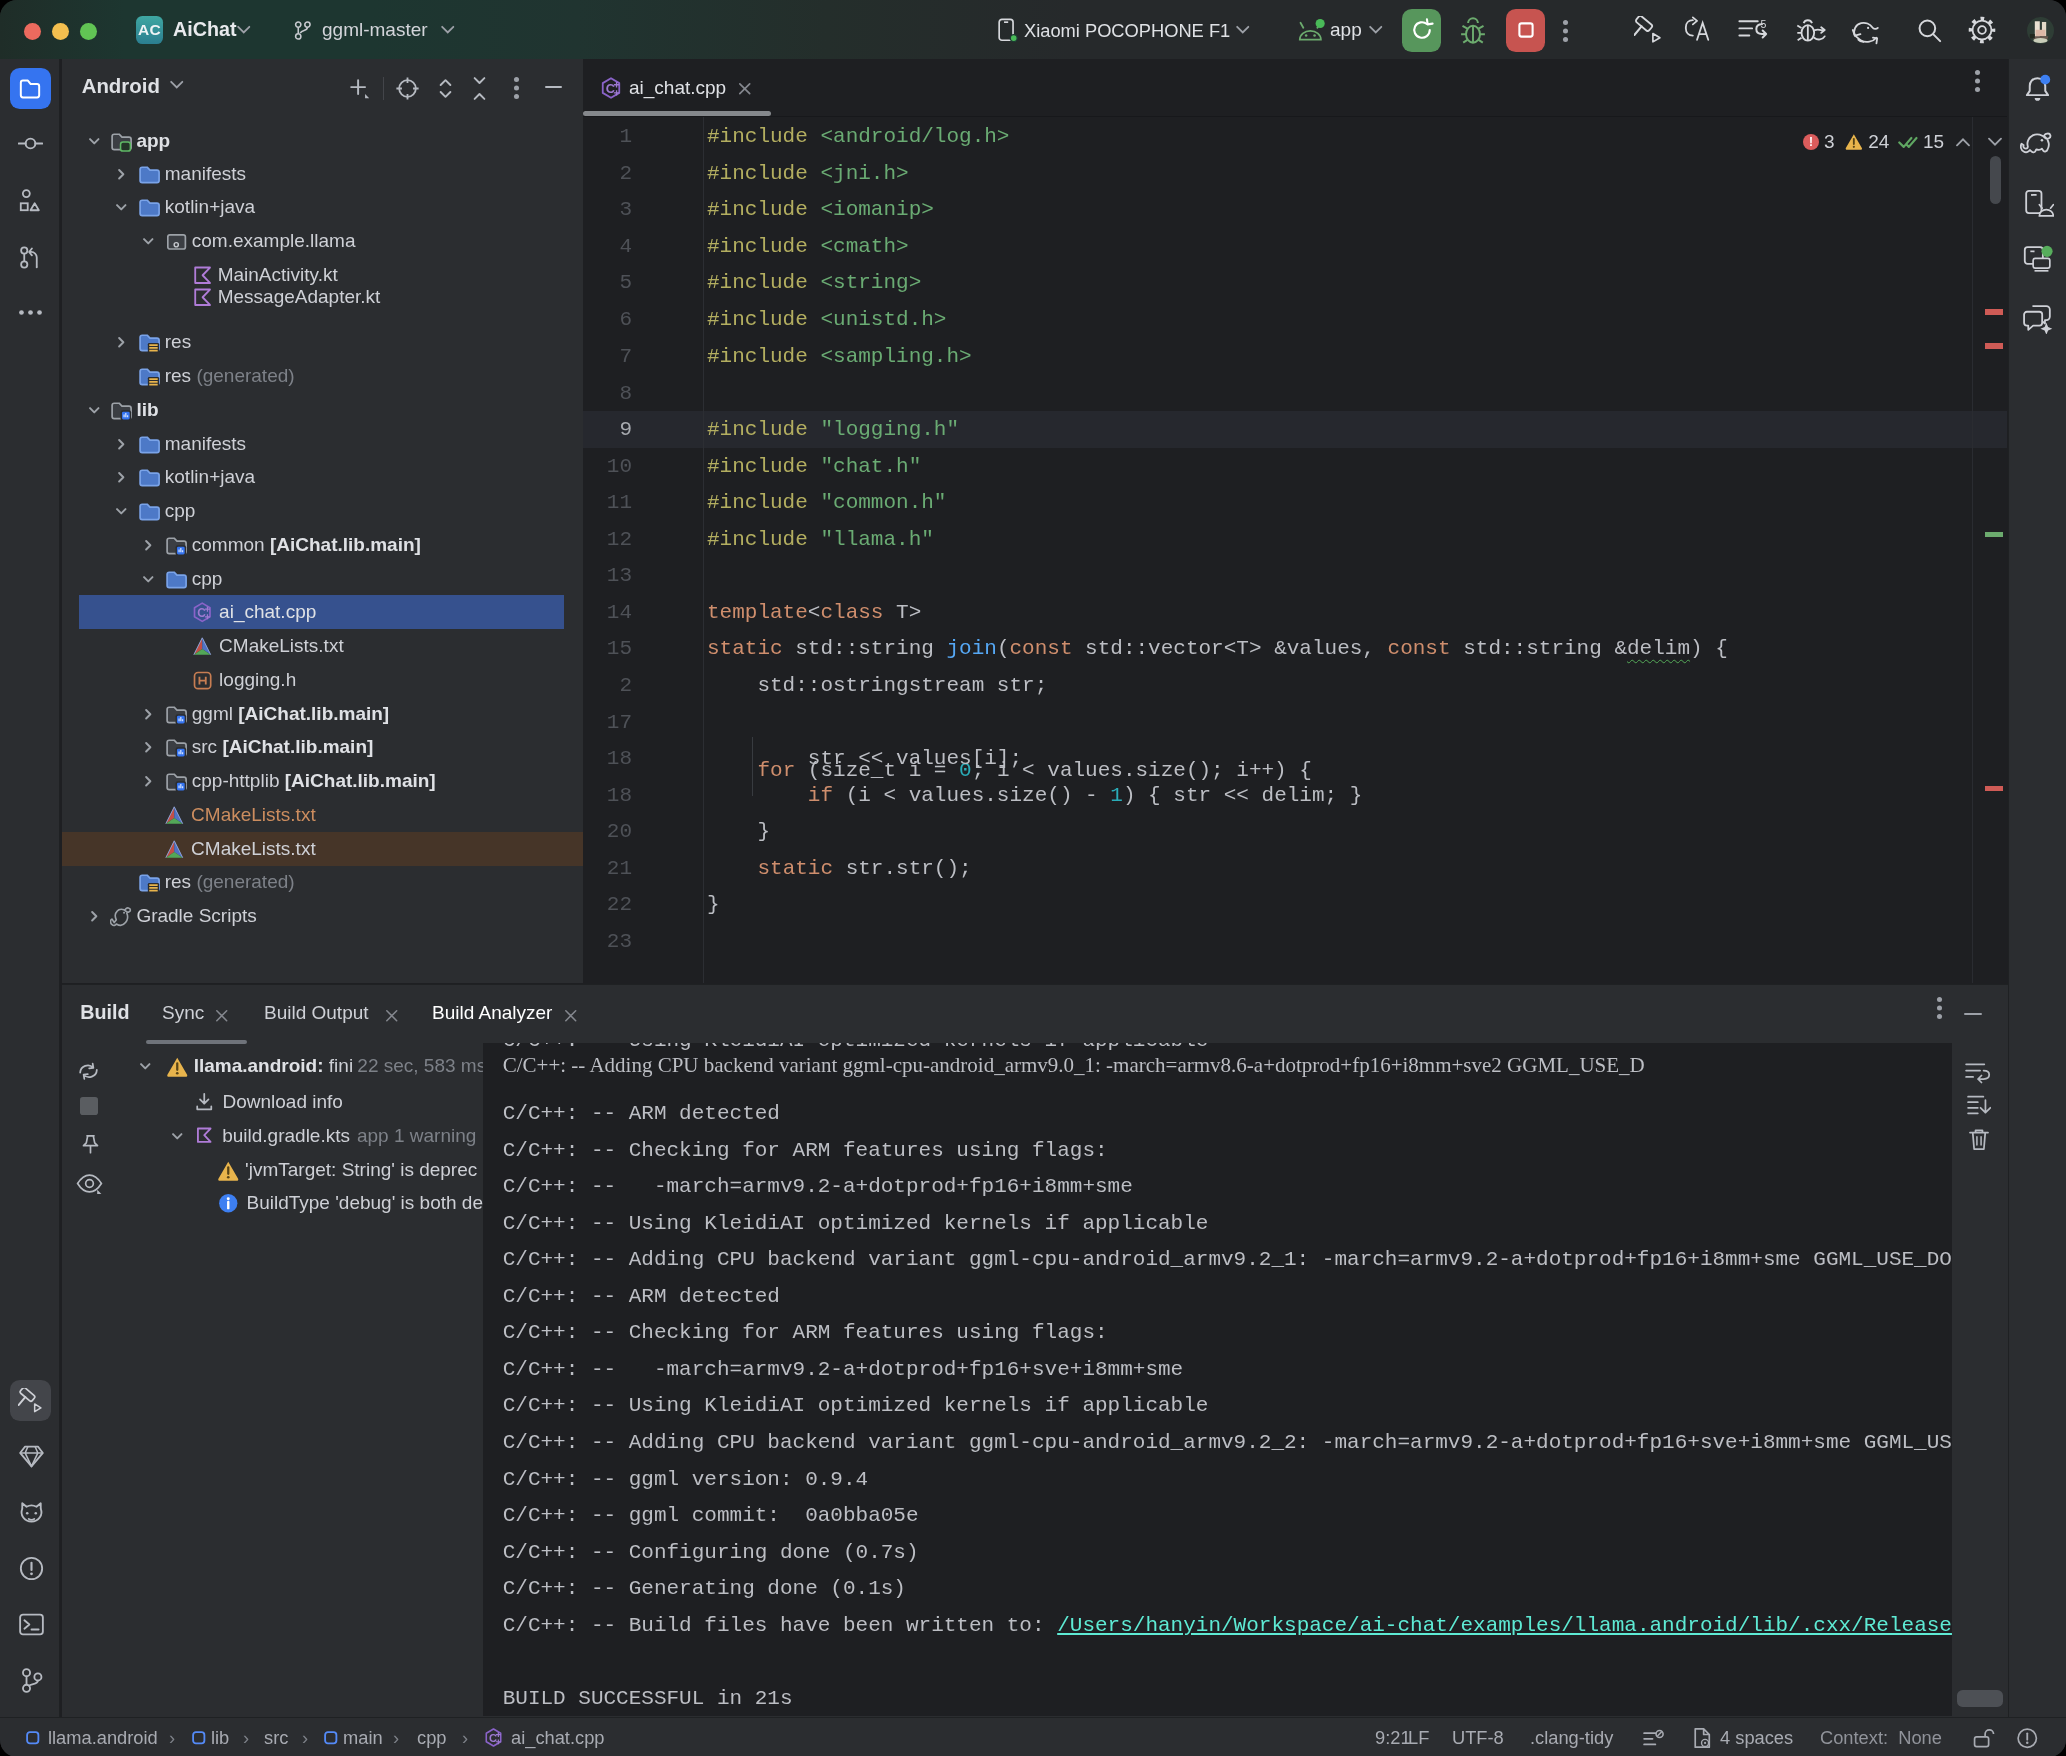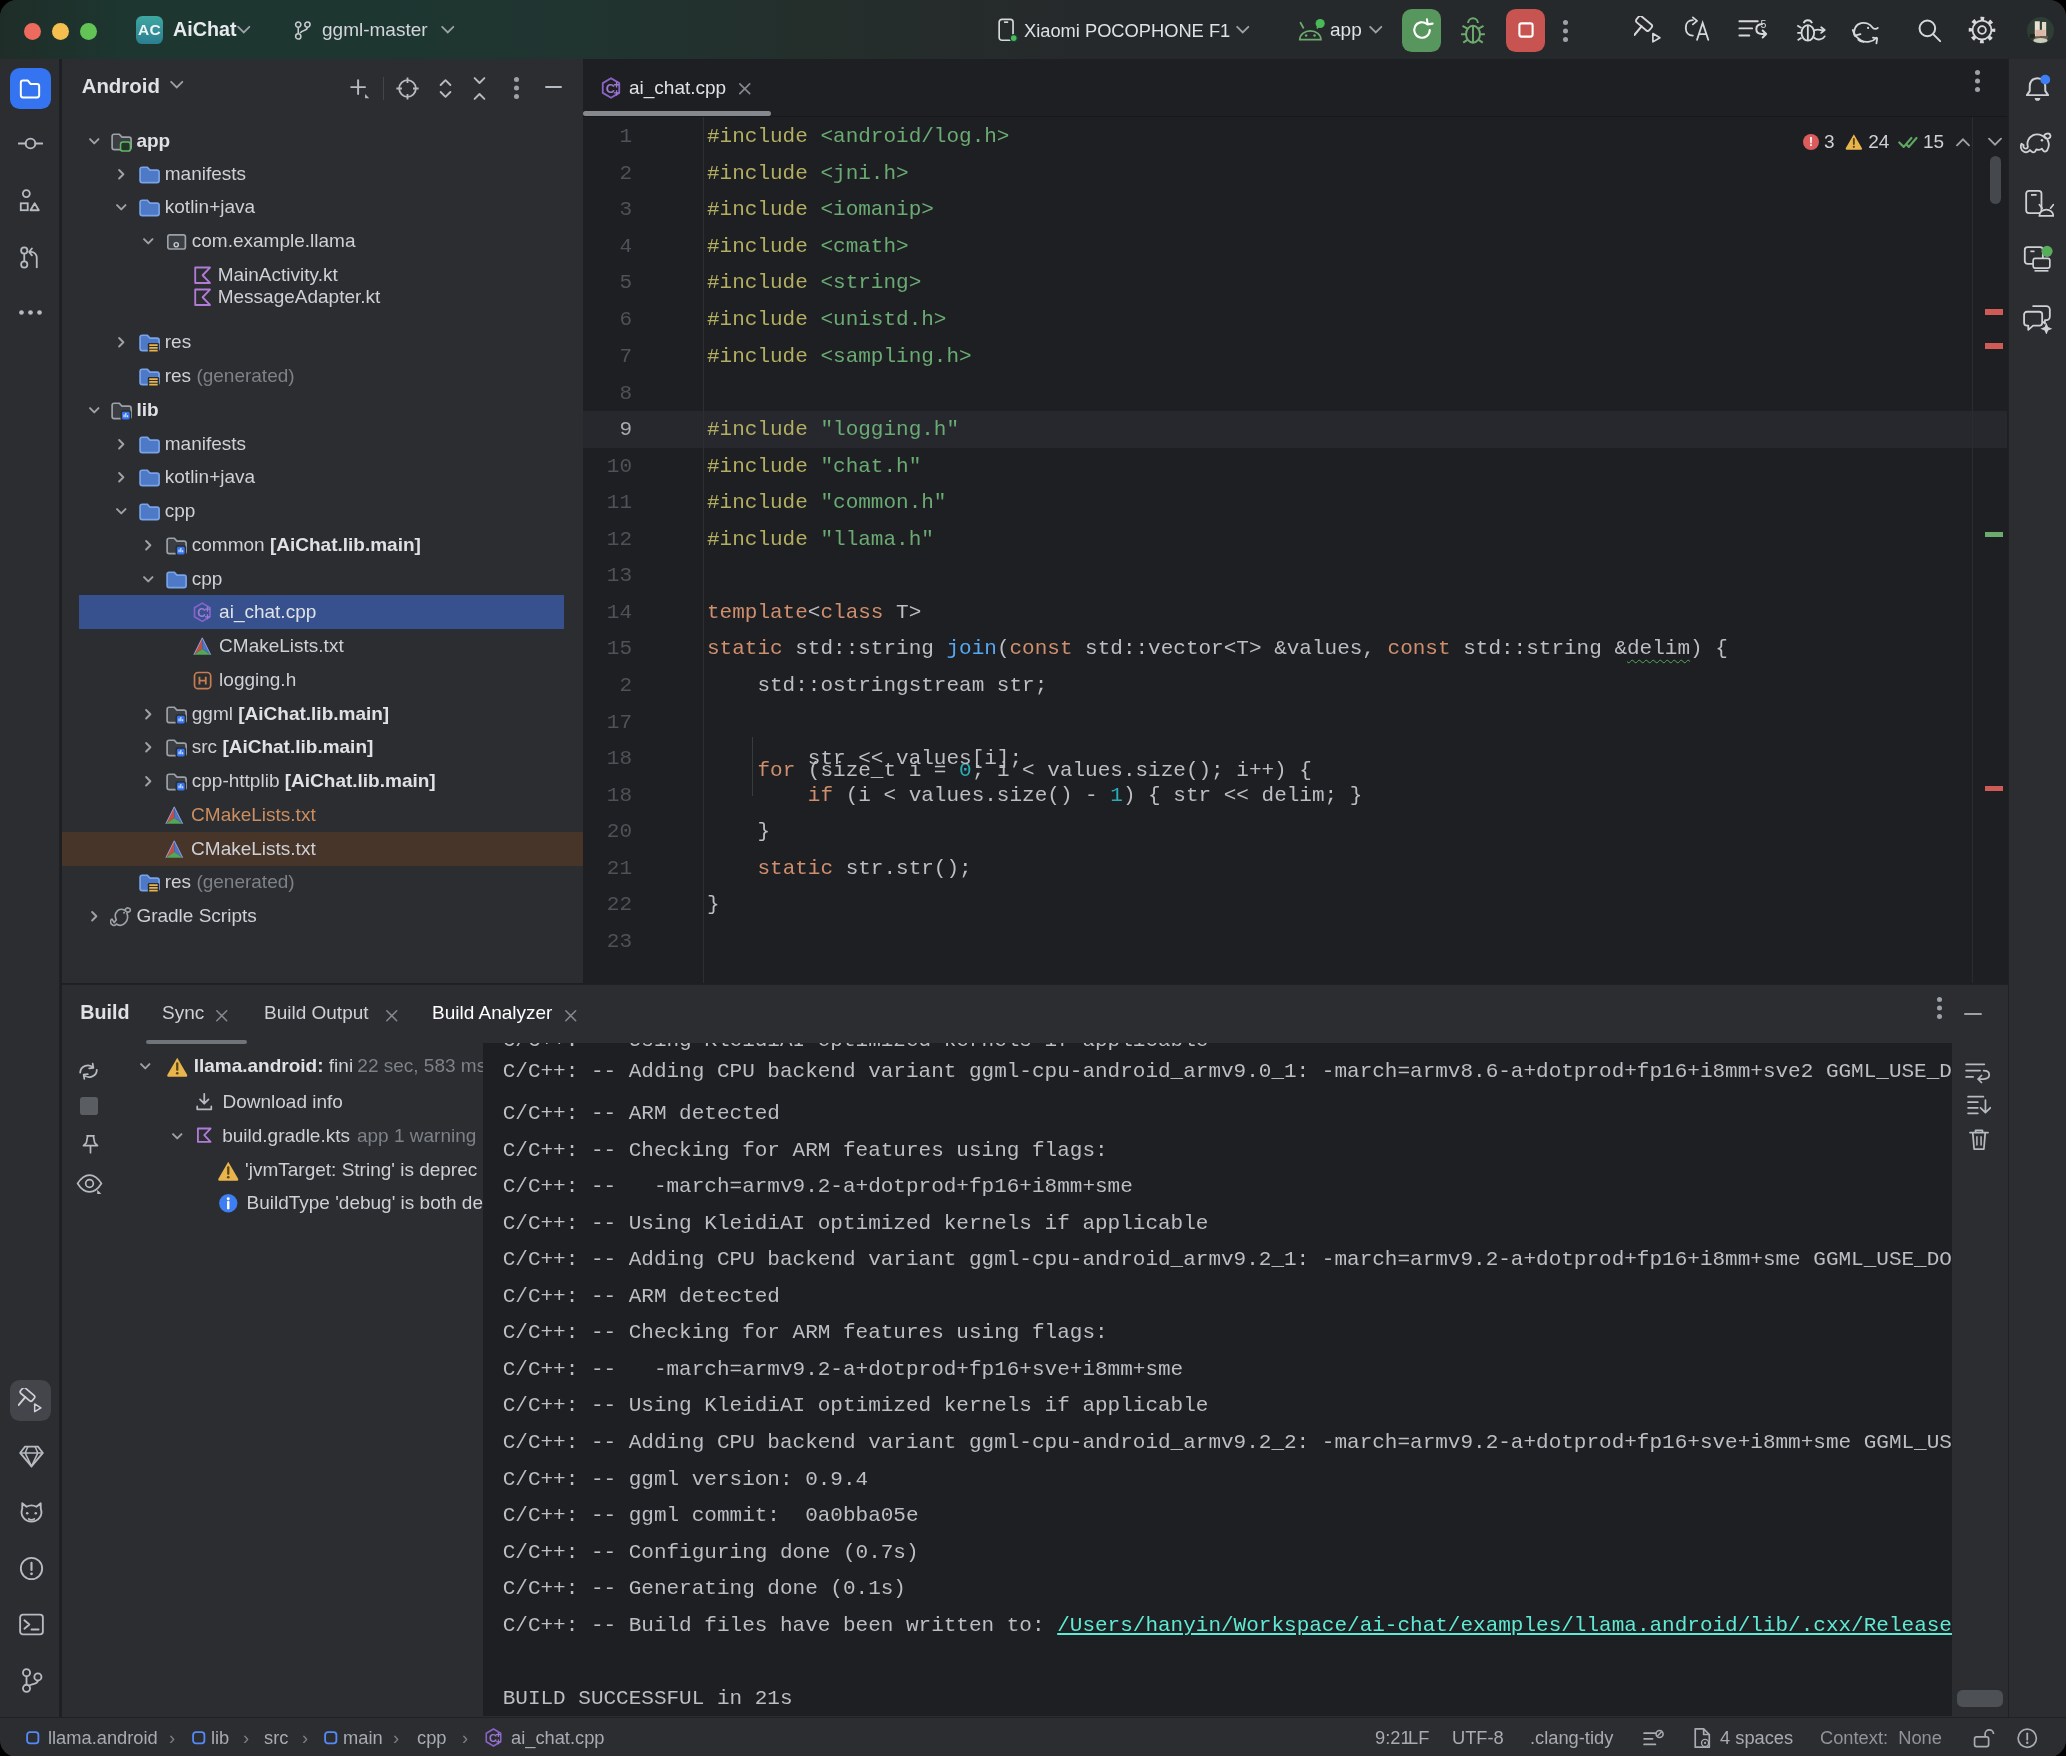--- a/index.html
+++ b/index.html
@@ -591,21 +591,21 @@
       <div class="brow" style="left:155px;top:110px;"><svg class="ticon" viewBox="0 0 32 32">
             <use href="#warnico"></use>
           </svg><span style="margin-left:5.6px;">'jvmTarget: String' is deprec</span></div>
       <div class="brow" style="left:155px;top:143px;"><svg class="ticon" viewBox="0 0 32 32">
             <use href="#infoico"></use>
           </svg><span style="margin-left:7px;">BuildType 'debug' is both de</span></div>
     </div>
 
     <div id="console" class="abs">
       <div class="conline" style="top:-21px;">C/C++: -- Using KleidiAI optimized kernels if applicable</div>
-      <div class="conline" style="top:10px;">C/C++: -- Adding CPU backend variant ggml-cpu-android_armv9.0_1: -march=armv8.6-a+dotprod+fp16+i8mm+sve2 GGML_USE_D</div>
+      <div class="conline" style="top:4px;font-family:Liberation Serif, serif;">C/C++: -- Adding CPU backend variant ggml-cpu-android_armv9.0_1: -march=armv8.6-a+dotprod+fp16+i8mm+sve2 GGML_USE_D</div>
       <div class="conline" style="top:52px;">C/C++: -- ARM detected</div>
       <div class="conline" style="top:89px;">C/C++: -- Checking for ARM features using flags:</div>
       <div class="conline" style="top:125px;">C/C++: --   -march=armv9.2-a+dotprod+fp16+i8mm+sme</div>
       <div class="conline" style="top:162px;">C/C++: -- Using KleidiAI optimized kernels if applicable</div>
       <div class="conline" style="top:198px;">C/C++: -- Adding CPU backend variant ggml-cpu-android_armv9.2_1: -march=armv9.2-a+dotprod+fp16+i8mm+sme GGML_USE_DO</div>
       <div class="conline" style="top:235px;">C/C++: -- ARM detected</div>
       <div class="conline" style="top:271px;">C/C++: -- Checking for ARM features using flags:</div>
       <div class="conline" style="top:308px;">C/C++: --   -march=armv9.2-a+dotprod+fp16+sve+i8mm+sme</div>
       <div class="conline" style="top:344px;">C/C++: -- Using KleidiAI optimized kernels if applicable</div>
       <div class="conline" style="top:381px;">C/C++: -- Adding CPU backend variant ggml-cpu-android_armv9.2_2: -march=armv9.2-a+dotprod+fp16+sve+i8mm+sme GGML_US</div>

